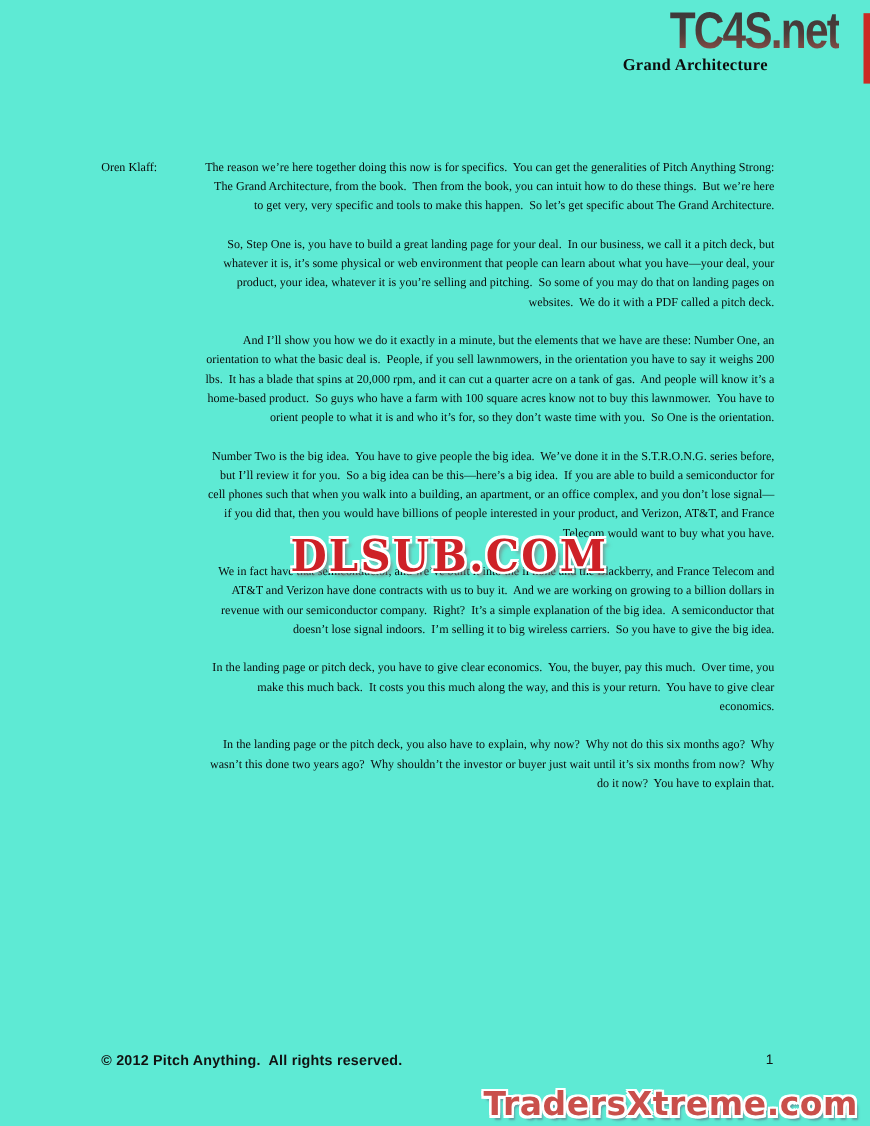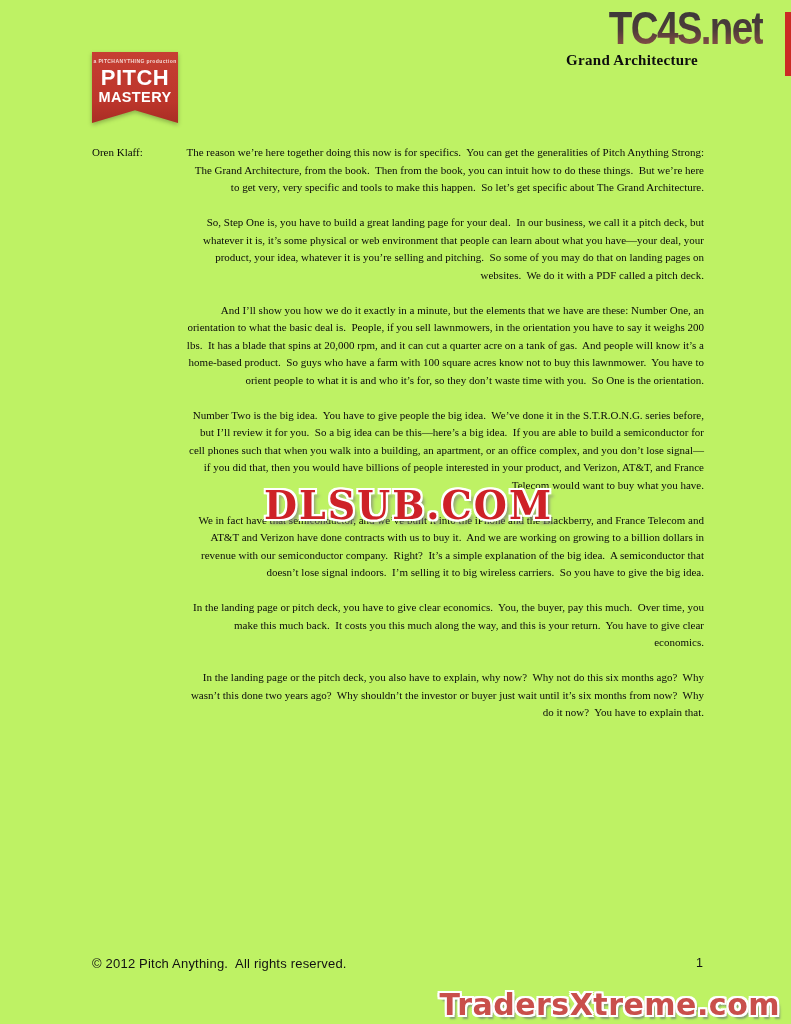--- a/index.html
+++ b/index.html
@@ -3,21 +3,21 @@
 <meta charset="utf-8">
 <style>
   * { margin: 0; padding: 0; box-sizing: border-box; }
   html, body { background: #ffffff; }
   body { font-family: "Liberation Serif", serif; }
 
   .page {
     position: relative;
     width: 791px;
     height: 1024px;
-    background: #bef264;
+    background: #5eead4;
     overflow: hidden;
   }
 
   
   .tc4s {
     position: absolute;
     top: 0px;
     right: 28px;
     font-family: "Liberation Sans", sans-serif;
     font-weight: 800;
@@ -147,21 +147,21 @@
       4px 5px 3px rgba(125,125,125,0.65);
     transform: scaleY(1.05);
   }
 
   
   .footer-copy {
     position: absolute;
     left: 92px;
     top: 956px;
     font-family: "Liberation Sans", sans-serif;
-    font-weight: 400;
+    font-weight: 700;
     font-size: 13px;
     letter-spacing: 0.2px;
     color: #111111;
     white-space: pre-wrap;
   }
   .page-number {
     position: absolute;
     top: 956px;
     right: 88px;
     font-family: "Liberation Sans", sans-serif;
@@ -194,27 +194,20 @@
 </head>
 <body>
 
 <div class="page">
 
   <div class="tc4s">TC4S.net</div>
   <div class="edge-mark"></div>
 
   <div class="doc-title">Grand Architecture</div>
 
-  <div class="badge">
-    <div class="badge-shape">
-      <div class="badge-prod">a PITCHANYTHING production</div>
-      <div class="badge-line1">PITCH</div>
-      <div class="badge-line2">MASTERY</div>
-    </div>
-  </div>
 
   <div class="transcript">
     <div class="speaker">Oren Klaff:</div>
     <div class="paragraphs">
       <p>The reason we’re here together doing this now is for specifics.  You can get the generalities of Pitch Anything Strong: The Grand Architecture, from the book.  Then from the book, you can intuit how to do these things.  But we’re here to get very, very specific and tools to make this happen.  So let’s get specific about The Grand Architecture.</p>
       <p>So, Step One is, you have to build a great landing page for your deal.  In our business, we call it a pitch deck, but whatever it is, it’s some physical or web environment that people can learn about what you have—your deal, your product, your idea, whatever it is you’re selling and pitching.  So some of you may do that on landing pages on websites.  We do it with a PDF called a pitch deck.</p>
       <p>And I’ll show you how we do it exactly in a minute, but the elements that we have are these: Number One, an orientation to what the basic deal is.  People, if you sell lawnmowers, in the orientation you have to say it weighs 200 lbs.  It has a blade that spins at 20,000 rpm, and it can cut a quarter acre on a tank of gas.  And people will know it’s a home-based product.  So guys who have a farm with 100 square acres know not to buy this lawnmower.  You have to orient people to what it is and who it’s for, so they don’t waste time with you.  So One is the orientation.</p>
       <p>Number Two is the big idea.  You have to give people the big idea.  We’ve done it in the S.T.R.O.N.G. series before, but I’ll review it for you.  So a big idea can be this—here’s a big idea.  If you are able to build a semiconductor for cell phones such that when you walk into a building, an apartment, or an office complex, and you don’t lose signal—if you did that, then you would have billions of people interested in your product, and Verizon, AT&amp;T, and France Telecom would want to buy what you have.</p>
       <p>We in fact have that semiconductor, and we’ve built it into the iPhone and the Blackberry, and France Telecom and AT&amp;T and Verizon have done contracts with us to buy it.  And we are working on growing to a billion dollars in revenue with our semiconductor company.  Right?  It’s a simple explanation of the big idea.  A semiconductor that doesn’t lose signal indoors.  I’m selling it to big wireless carriers.  So you have to give the big idea.</p>
       <p>In the landing page or pitch deck, you have to give clear economics.  You, the buyer, pay this much.  Over time, you make this much back.  It costs you this much along the way, and this is your return.  You have to give clear economics.</p>

